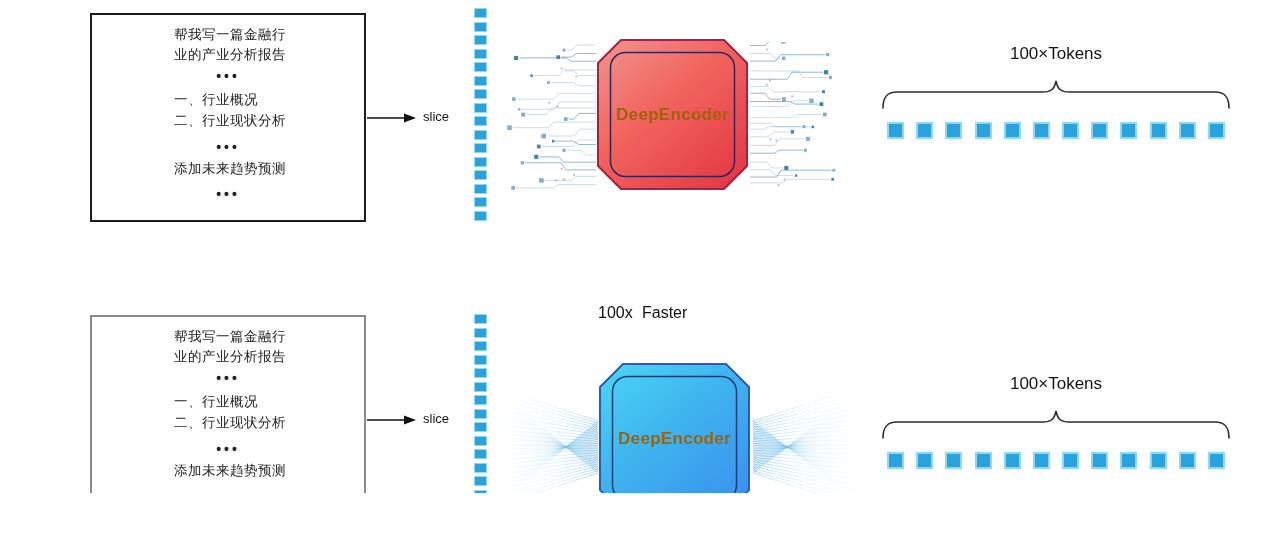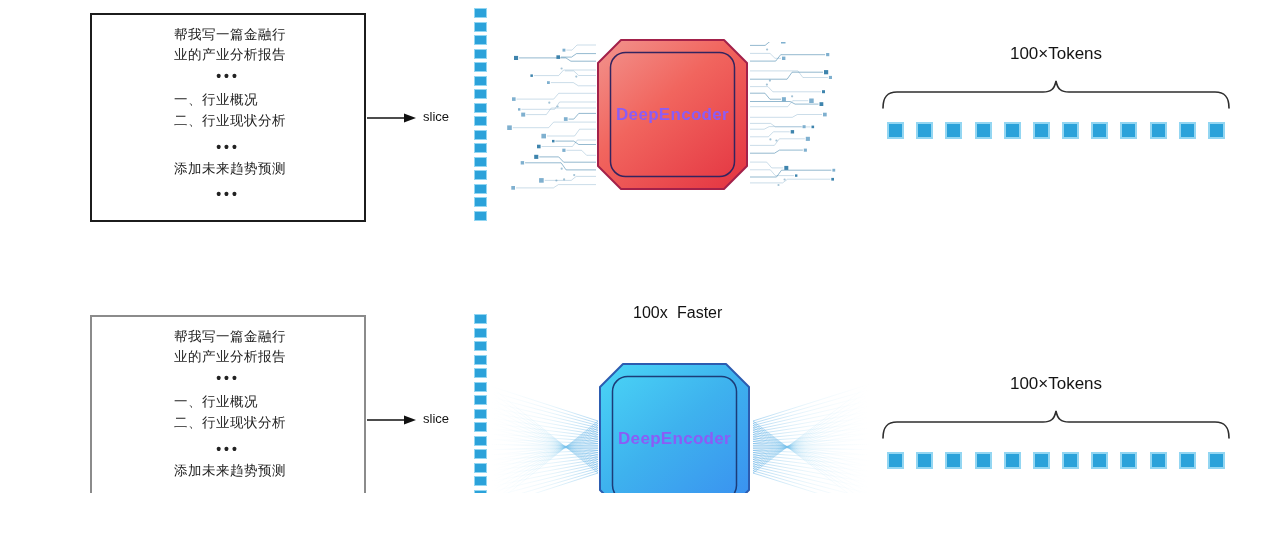--- a/index.html
+++ b/index.html
@@ -20,26 +20,26 @@
   .vcol{position:absolute;left:474px;display:flex;flex-direction:column;gap:3.5px;}
   .vtok{width:13px;height:10px;box-sizing:border-box;background:var(--token-fill,#2ba2da);border:1px solid var(--token-halo,#8ed3f0);}
   
   .assembly{position:absolute;}
   #assembly-top{left:500px;top:36px;width:346px;height:162px;}
   #assembly-bottom{left:490px;top:358px;width:380px;height:164px;}
   .chip-wrap{position:absolute;width:155px;height:155px;}
   #assembly-top .chip-wrap{left:95px;top:1px;}
   #assembly-bottom .chip-wrap{left:107px;top:3px;}
   .chip-label{position:absolute;inset:0;display:flex;align-items:center;justify-content:center;
-    color:#8b5cf6;font-weight:bold;font-size:17px;letter-spacing:.3px;}
+    color:#a16207;font-weight:bold;font-size:17px;letter-spacing:.3px;}
   .deco{position:absolute;}
   .circuit-left{left:0;top:6px;} .circuit-right{left:250px;top:6px;}
   .beam-left{left:0;top:26px;} .beam-right{left:263px;top:24px;}
   
-  .perf{position:absolute;left:633px;top:302px;font-size:16px;line-height:21px;color:#111;}
+  .perf{position:absolute;left:598px;top:302px;font-size:16px;line-height:21px;color:#111;}
   .pf{display:inline-block;width:44px;}
   
   .caption{position:absolute;left:617px;top:524px;width:155px;text-align:center;font-size:16px;font-weight:bold;color:#8b5cf6;}
   
   .tokens-group{position:absolute;left:880px;width:352px;height:100px;}
   #tokens-top{top:44px;} #tokens-bottom{top:374px;}
   .tokens-label{position:absolute;top:0;left:0;width:100%;text-align:center;font-size:17px;color:#141414;}
   .brace-svg{position:absolute;top:34px;left:0;}
   .trow{position:absolute;top:78px;left:7px;width:338px;display:flex;justify-content:space-between;}
   .otok{width:17px;height:17px;box-sizing:border-box;background:var(--token-fill,#2ba2da);border:2px solid var(--token-halo,#93d6f2);}

